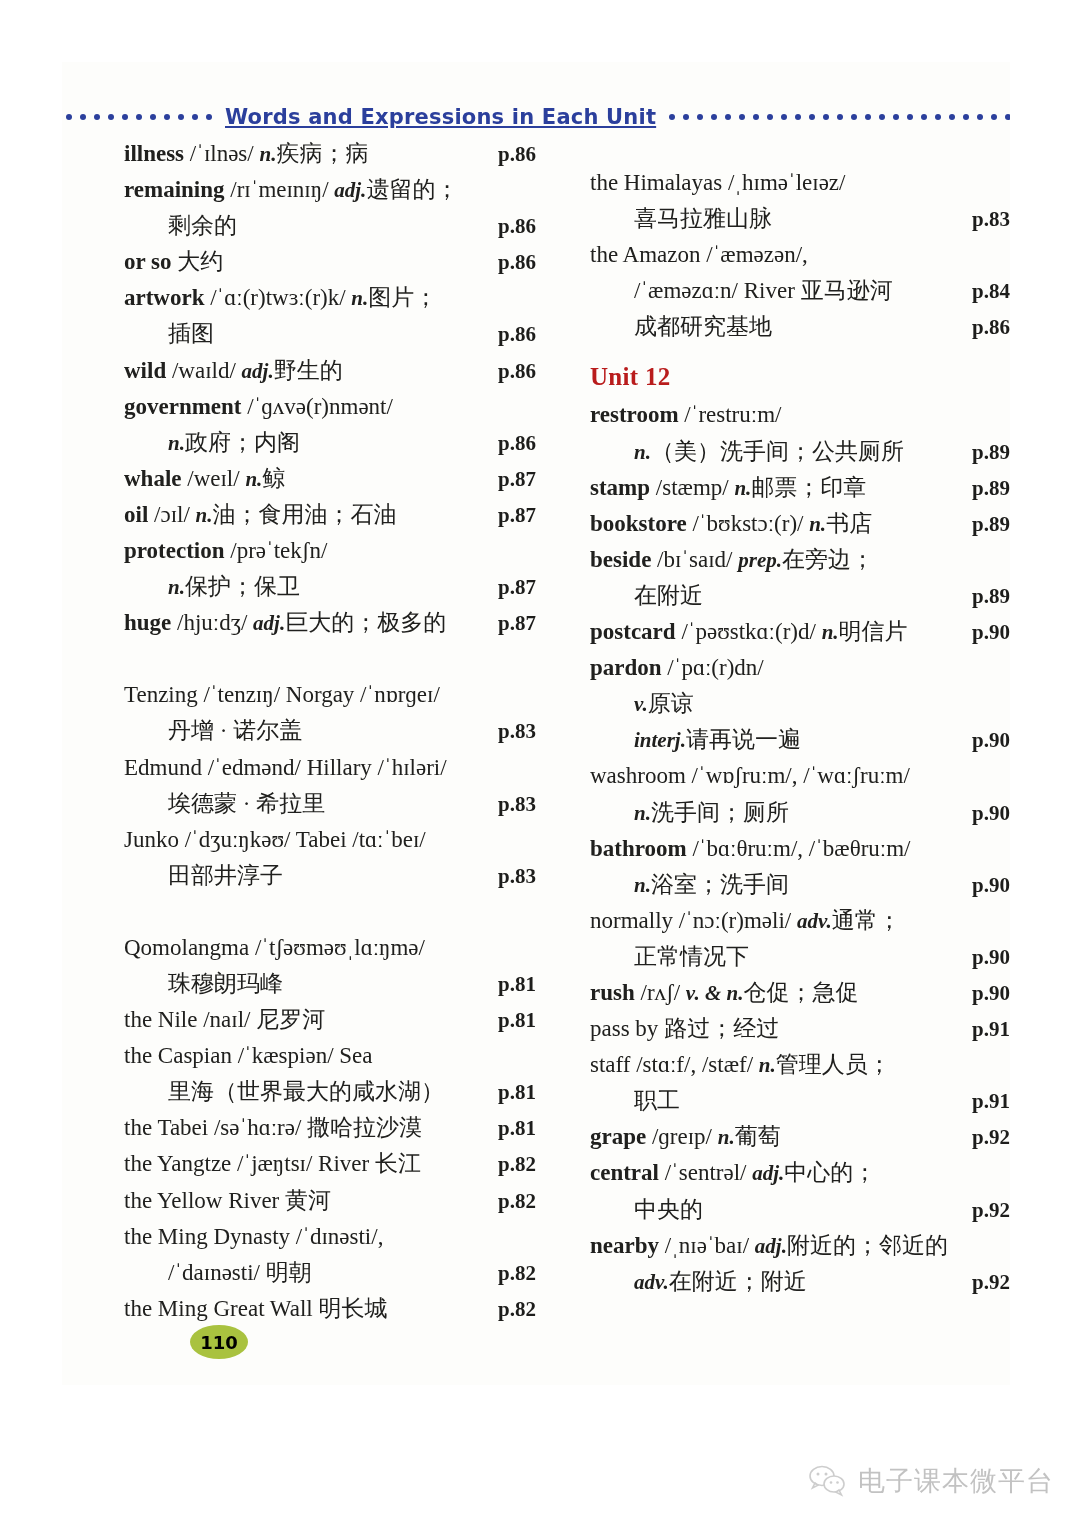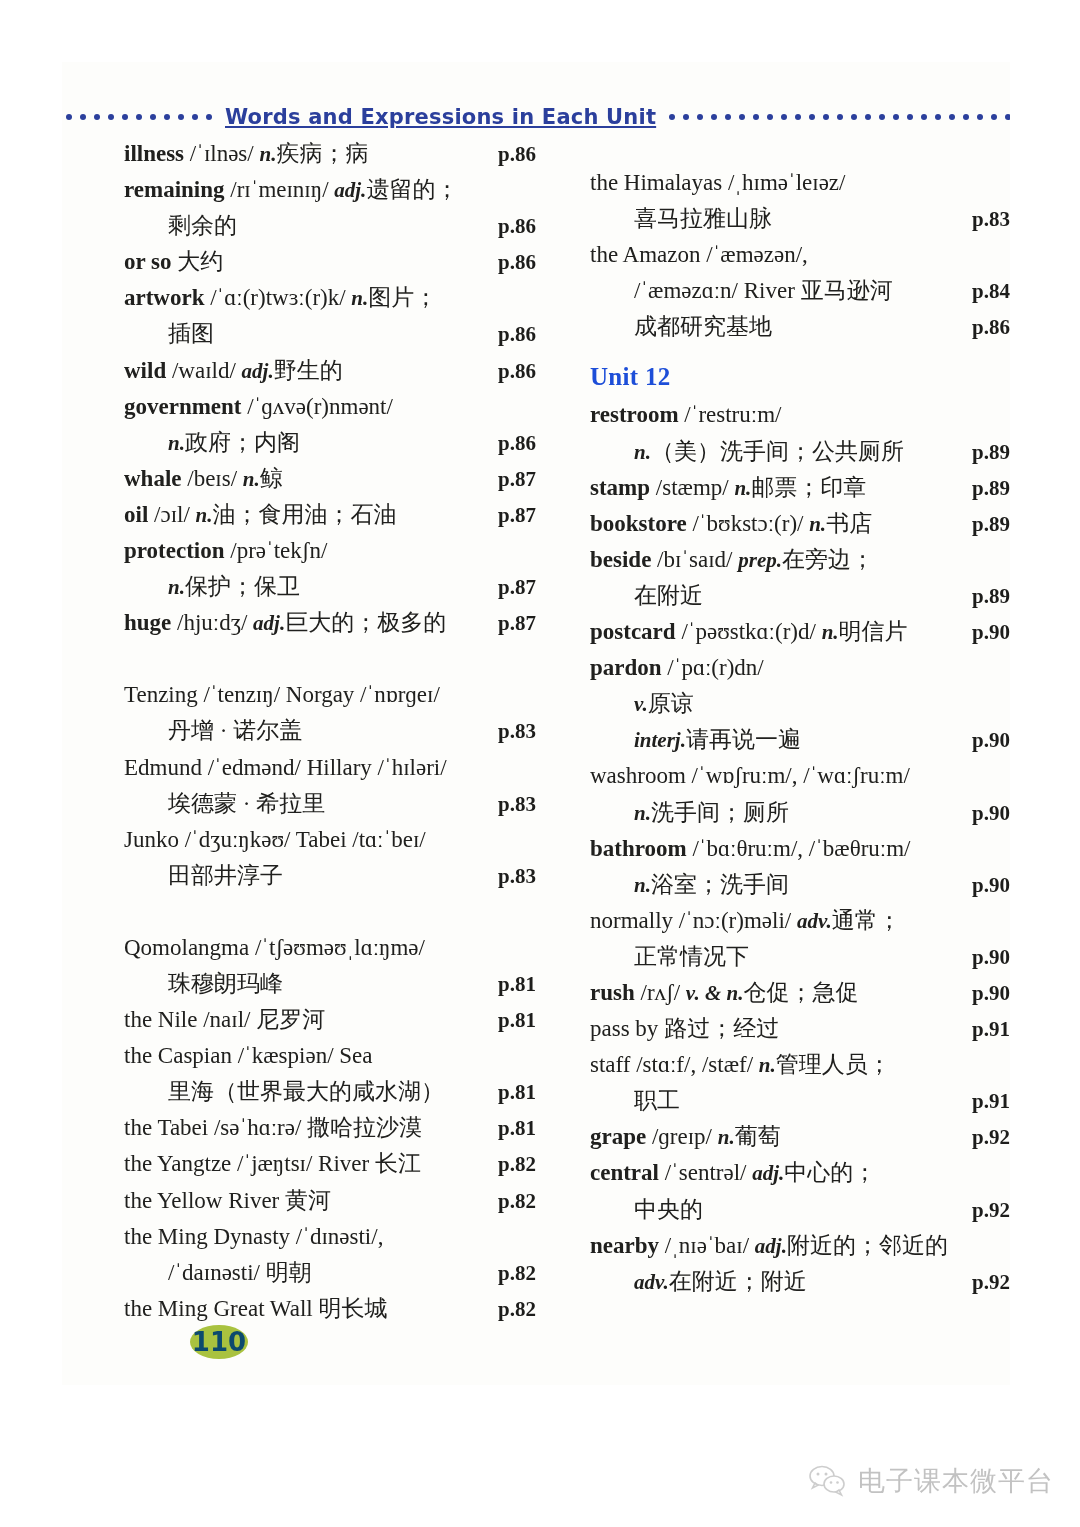--- a/index.html
+++ b/index.html
@@ -112,42 +112,42 @@
 
   .gap-block { height: 36px; }
 
   
   .unit-heading {
     height: 52px;
     display: flex;
     align-items: center;
     font-weight: bold;
     font-size: 25px;
-    color: #1d4ed8;
+    color: #b91c1c;
     letter-spacing: 0.3px;
   }
 
   
   #folio {
     position: absolute;
     left: 190px;
     top: 1325px;
     width: 58px;
     height: 34px;
     border-radius: 50%;
     background: #a9c23f;
     display: flex;
     align-items: center;
     justify-content: center;
   }
   #folio-number {
     font-family: "DejaVu Sans", "Liberation Sans", sans-serif;
     font-weight: bold;
-    font-size: 26px;
-    color: #0c4a6e;
+    font-size: 18px;
+    color: #000000;
   }
 
   
   #watermark {
     position: absolute;
     right: 26px;
     bottom: 28px;
     display: flex;
     align-items: center;
     gap: 10px;
@@ -255,21 +255,21 @@
           <span class="txt"><span class="hw">government</span> <span class="ph">/ˈɡʌvə(r)nmənt/</span></span>
           <span class="pg"></span>
         </div>
         <div class="line cont">
           <span class="txt"><span class="pos">n.</span><span class="cn">政府；内阁</span></span>
           <span class="pg">p.86</span>
         </div>
       </div>
       <div class="entry">
         <div class="line">
-          <span class="txt"><span class="hw">whale</span> <span class="ph">/beɪs/</span> <span class="pos">n.</span><span class="cn">鲸</span></span>
+          <span class="txt"><span class="hw">whale</span> <span class="ph">/weɪl/</span> <span class="pos">n.</span><span class="cn">鲸</span></span>
           <span class="pg">p.87</span>
         </div>
       </div>
       <div class="entry">
         <div class="line">
           <span class="txt"><span class="hw">oil</span> <span class="ph">/ɔɪl/</span> <span class="pos">n.</span><span class="cn">油；食用油；石油</span></span>
           <span class="pg">p.87</span>
         </div>
       </div>
       <div class="entry">

